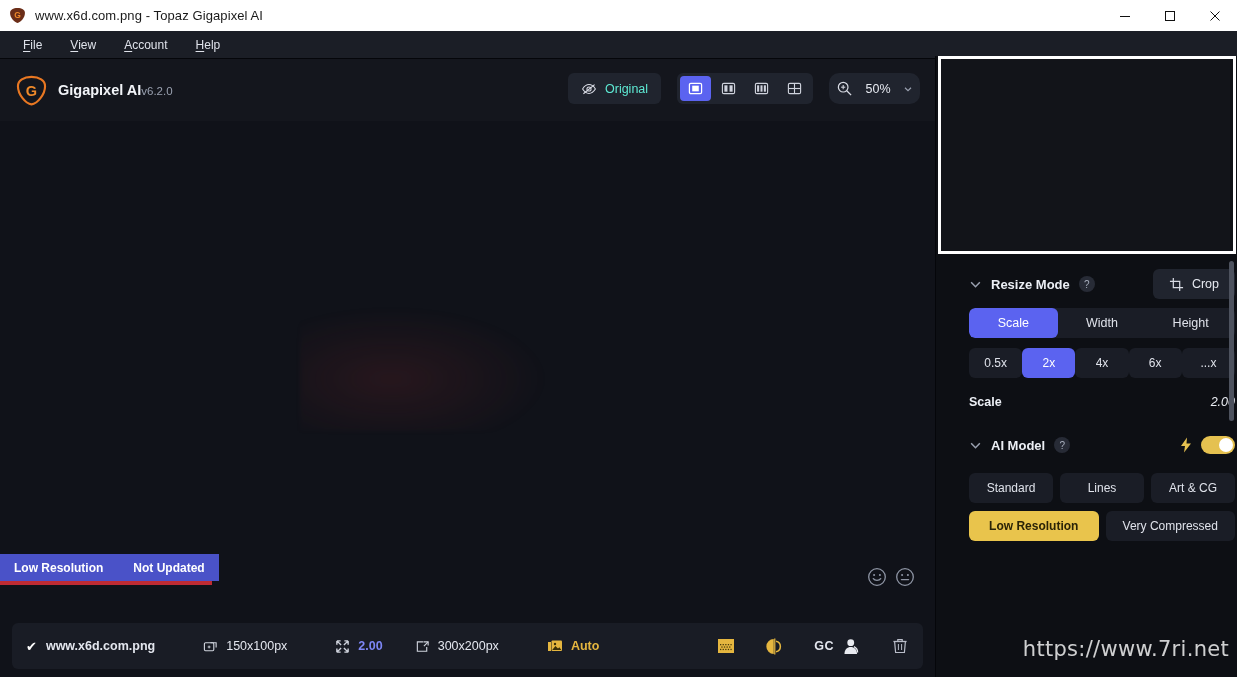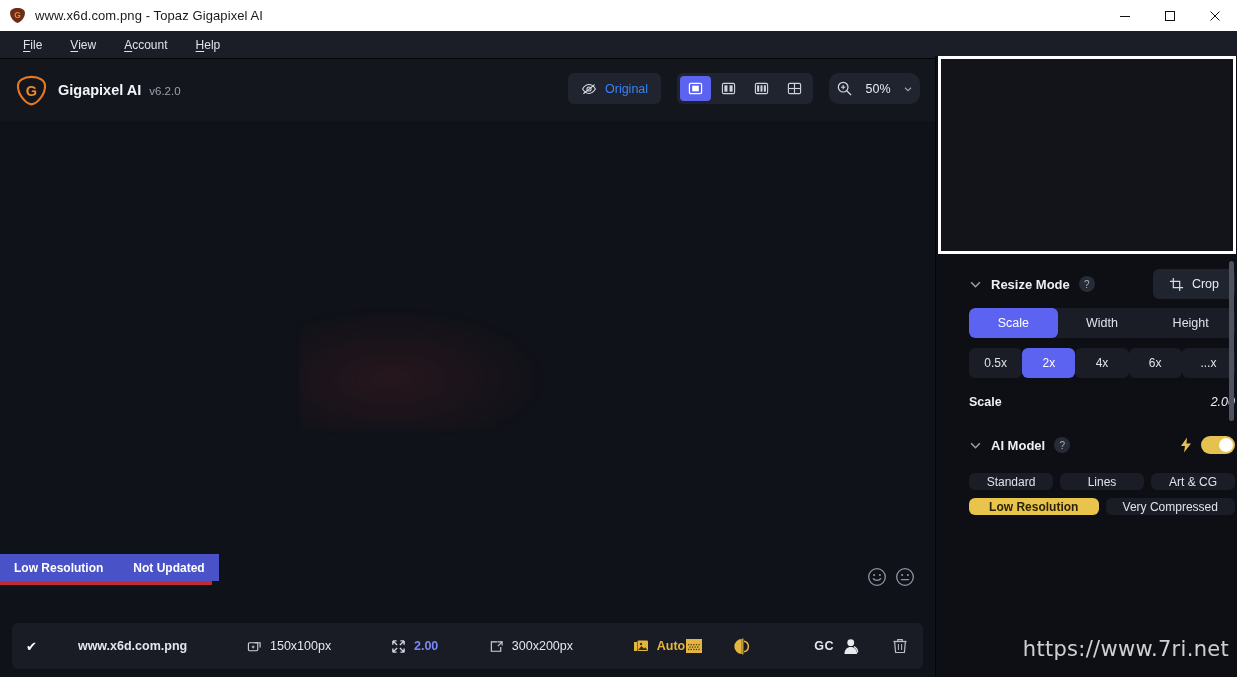--- a/index.html
+++ b/index.html
@@ -34,26 +34,26 @@
   }
   .menu-item u { text-decoration: underline; text-underline-offset: 2px; }
 
   
   .header {
     height: 62px; background: #14161d; display: flex; align-items: center;
     padding: 0 16px; position: relative; width: 935px;
   }
   .brand { display: flex; align-items: center; gap: 11px; }
   .brand-name { font-size: 14.5px; font-weight: bold; color: #f2f4f8; }
-  .brand-ver { font-size: 11.5px; color: #9aa1b0; margin-left: 8px; font-weight: normal; }
+  .brand-ver { font-size: 11.5px; color: #9aa1b0; margin-left: 0; font-weight: normal; }
 
   .hdr-tools { position: absolute; left: 568px; top: 14px; display: flex; gap: 16px; align-items: center; }
   .pill {
     background: #20242e; border-radius: 6px; height: 31px; display: flex; align-items: center;
-    padding: 0 13px; gap: 8px; color: #3b82f6; font-size: 12.5px;
+    padding: 0 13px; gap: 8px; color: #5eead4; font-size: 12.5px;
   }
   .seg {
     background: #20242e; border-radius: 6px; height: 31px; display: flex; align-items: center;
     padding: 3px; gap: 2px;
   }
   .seg-btn {
     width: 31px; height: 25px; border-radius: 4px; display: flex; align-items: center;
     justify-content: center;
   }
   .seg-btn.active { background: #5b63f0; }
@@ -86,21 +86,21 @@
 
   
   .filmstrip {
     position: absolute; left: 0; top: 615px; width: 935px; height: 62px;
     background: #101219; display: flex; align-items: center; padding: 7px 12px;
   }
   .film-card {
     background: #191c25; border-radius: 6px; height: 46px; width: 100%;
     display: flex; align-items: center; padding: 0 14px; gap: 0;
   }
-  .fc-item { display: flex; align-items: center; gap: 8px; font-size: 12.5px; color: #e3e6ee; margin-left: 32px; }
+  .fc-item { display: flex; align-items: center; gap: 8px; font-size: 12.5px; color: #e3e6ee; }
   .fc-check { color: #fff; font-size: 13px; margin-right: 9px; }
   .fc-name { font-weight: bold; }
   .sp-60 { width: 48px; } .sp-40 { width: 32px; }
   .fc-scale { color: #7d86f5; font-weight: bold; }
   .fc-auto { color: #e5b63f; font-weight: bold; }
   .fc-icons { margin-left: auto; display: flex; align-items: center; gap: 30px; }
   .gc-label { font-size: 12.5px; color: #e3e6ee; font-weight: bold; letter-spacing: .5px; }
 
   
   .rpanel {
@@ -155,21 +155,21 @@
   }
   .tgl {
     width: 34px; height: 18px; border-radius: 9px; background: #e5c150; position: relative;
   }
   .tgl::after {
     content: ""; position: absolute; right: 2px; top: 2px; width: 14px; height: 14px;
     border-radius: 50%; background: #fff;
   }
   .model-row { display: flex; gap: 7px; margin-top: 4px; }
   .mbtn {
-    flex: 1; height: 17px; background: #1a1d26; border-radius: 6px;
+    flex: 1; height: 30px; background: #1a1d26; border-radius: 6px;
     display: flex; align-items: center; justify-content: center;
     font-size: 12px; color: #dfe2ea; white-space: nowrap;
   }
   .mbtn.gold { background: #e9c44c; color: #2a2307; font-weight: bold; }
   .rp-scroll {
     position: absolute; right: 3px; top: 205px; width: 5px; height: 160px;
     background: #4d525e; border-radius: 3px;
   }
   .rp-foot {
     position: absolute; left: 0; bottom: 0; width: 302px; height: 72px;

